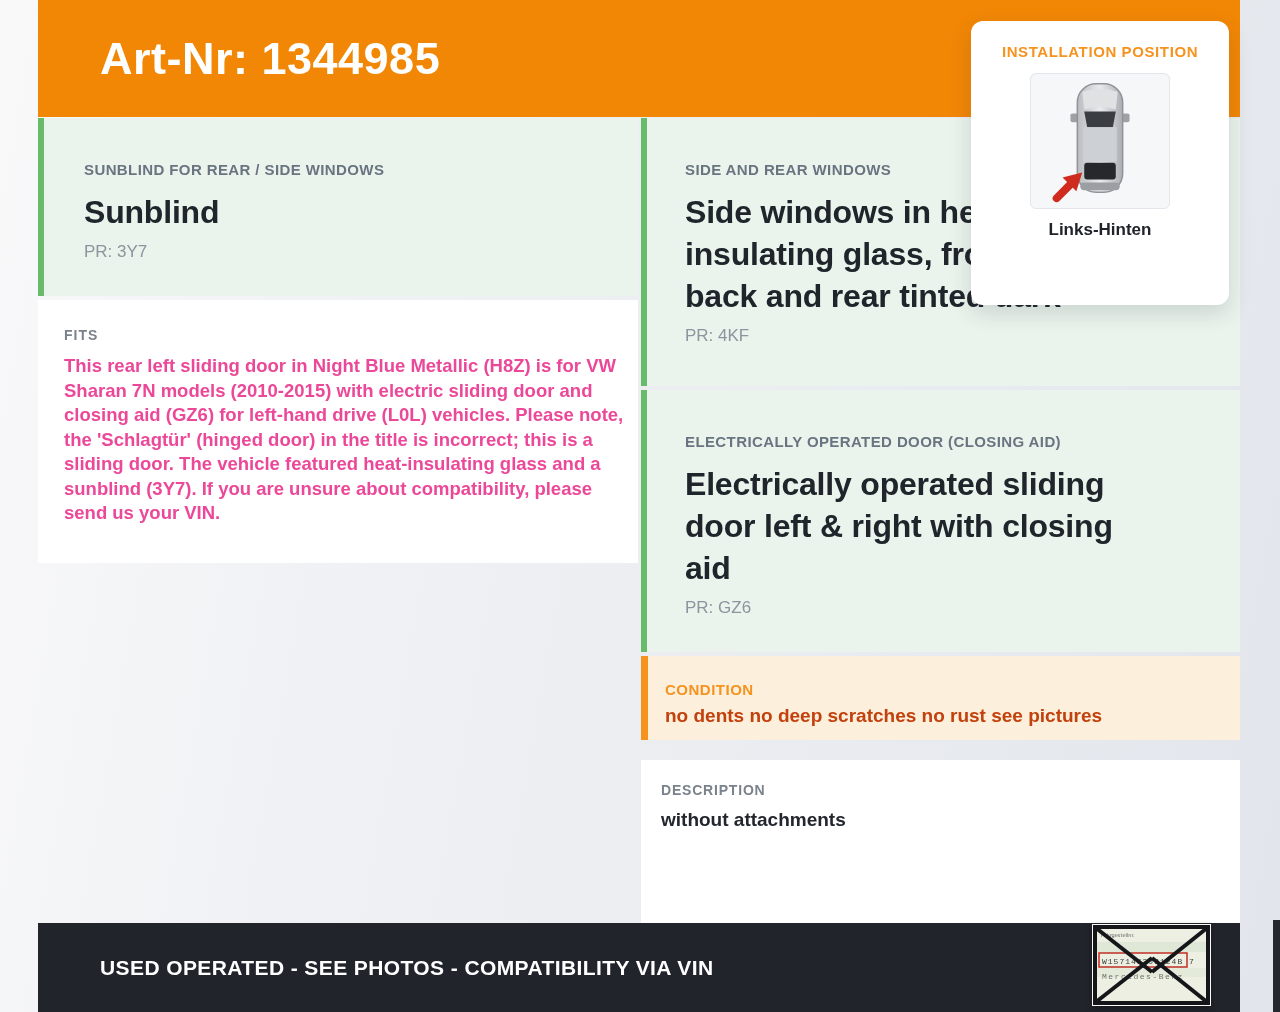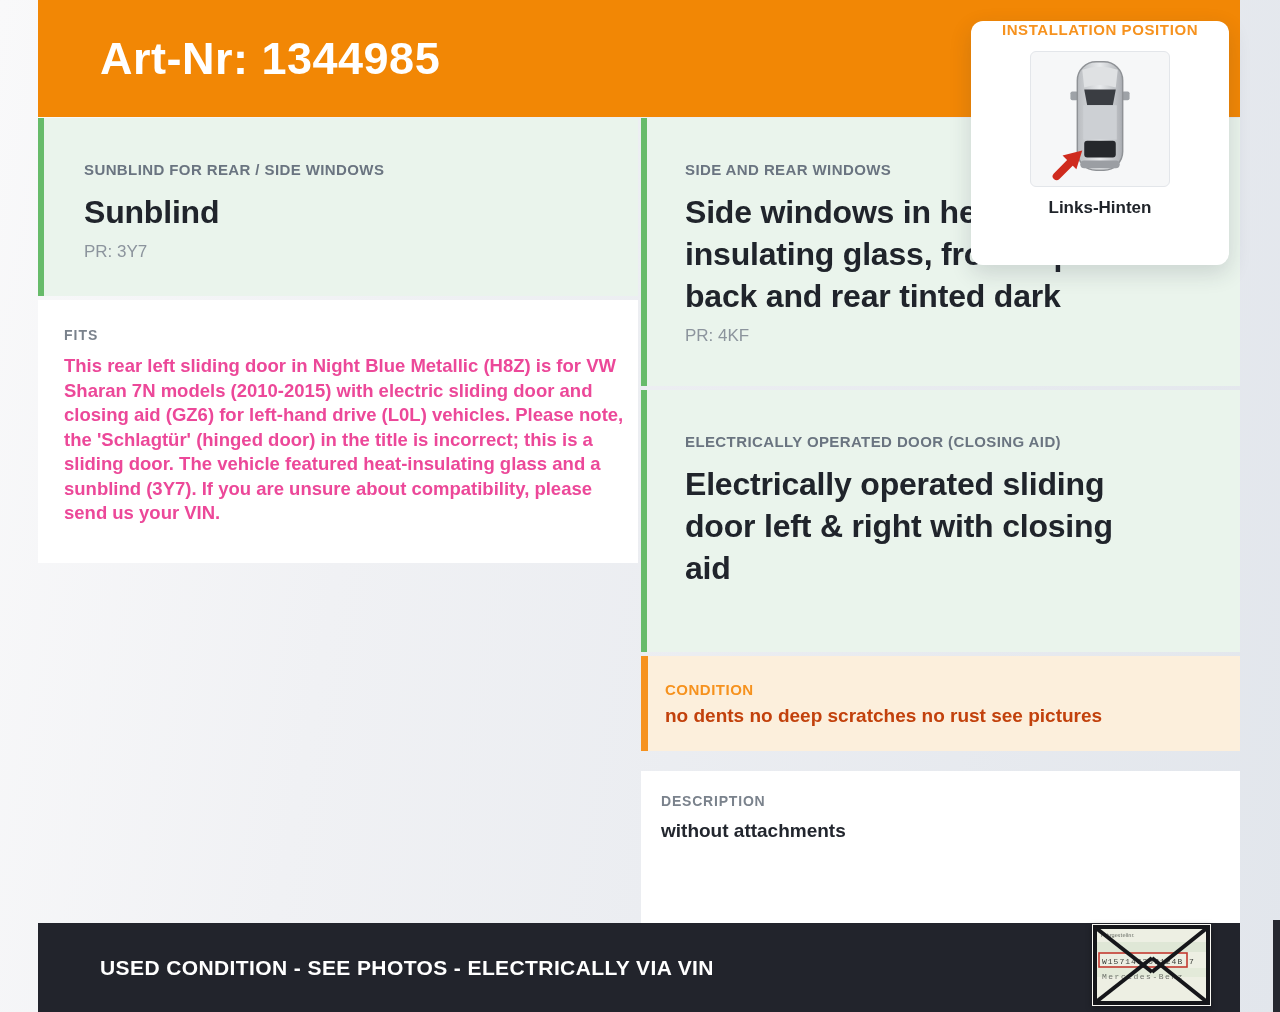--- a/index.html
+++ b/index.html
@@ -68,21 +68,21 @@
   .fits-text {
     margin-top: 11px;
     width: 566px;
     font-size: 18.5px; line-height: 24.5px;
     font-weight: 700; color: #ec4899;
   }
   
   .condition {
     background: #fcefdc;
     border-left: 7px solid #f6921e;
-    height: 95px; 
+    height: 84px; 
     padding: 25px 16px 0 17px;
   }
   .condition-label {
     font-size: 15px; font-weight: 700;
     color: #f6921e; letter-spacing: 0.5px;
   }
   .condition-text {
     margin-top: 7px;
     font-size: 19px; font-weight: 700; color: #c2410c;
   }
@@ -107,24 +107,25 @@
     display: flex; align-items: center;
   }
   .footer-text {
     padding-left: 62px;
     color: #ffffff; font-size: 21px; font-weight: 700;
     letter-spacing: 0.4px;
   }
   
   .install-card {
     position: absolute; left: 971px; top: 21px;
-    width: 258px; height: 244px;
+    width: 258px; height: 284px;
     background: #ffffff; border-radius: 12px;
     box-shadow: 0 8px 22px rgba(40,45,60,0.16);
     z-index: 5; text-align: center;
+    padding-top: 22px;
   }
   .install-title {
     font-size: 15px; font-weight: 700;
     color: #f6921e; letter-spacing: 0.6px;
   }
   .car-frame {
     width: 140px; height: 136px;
     margin: 13px auto 0 auto;
     background: #f6f7f8;
     border: 1px solid #e3e6ea;
@@ -188,37 +189,38 @@
         <div class="spec-pr">PR: 4KF</div>
       </div>
 
       <div class="gcard h262">
         <div class="spec-label">ELECTRICALLY OPERATED DOOR (CLOSING AID)</div>
         <div class="spec-title">
           <div>Electrically operated sliding</div>
           <div>door left &amp; right with closing</div>
           <div>aid</div>
         </div>
+        <div class="spec-pr">PR: GZ6</div>
       </div>
 
       <div class="condition">
         <div class="condition-label">CONDITION</div>
         <div class="condition-text">no dents no deep scratches no rust see pictures</div>
       </div>
 
       <div class="description">
         <div class="description-label">DESCRIPTION</div>
         <div class="description-text">without attachments</div>
       </div>
 
     </div>
   </div>
 
   <div class="footer">
-    <div class="footer-text">USED CONDITION - SEE PHOTOS - ELECTRICALLY VIA VIN</div>
+    <div class="footer-text">USED OPERATED - SEE PHOTOS - COMPATIBILITY VIA VIN</div>
   </div>
 
 </div>
 
 <div class="install-card">
   <div class="install-title">INSTALLATION POSITION</div>
   <div class="car-frame">
     <svg width="140" height="128" viewBox="0 0 140 128">
       <defs>
         <linearGradient id="bodyGrad" x1="0" y1="0" x2="1" y2="0">

